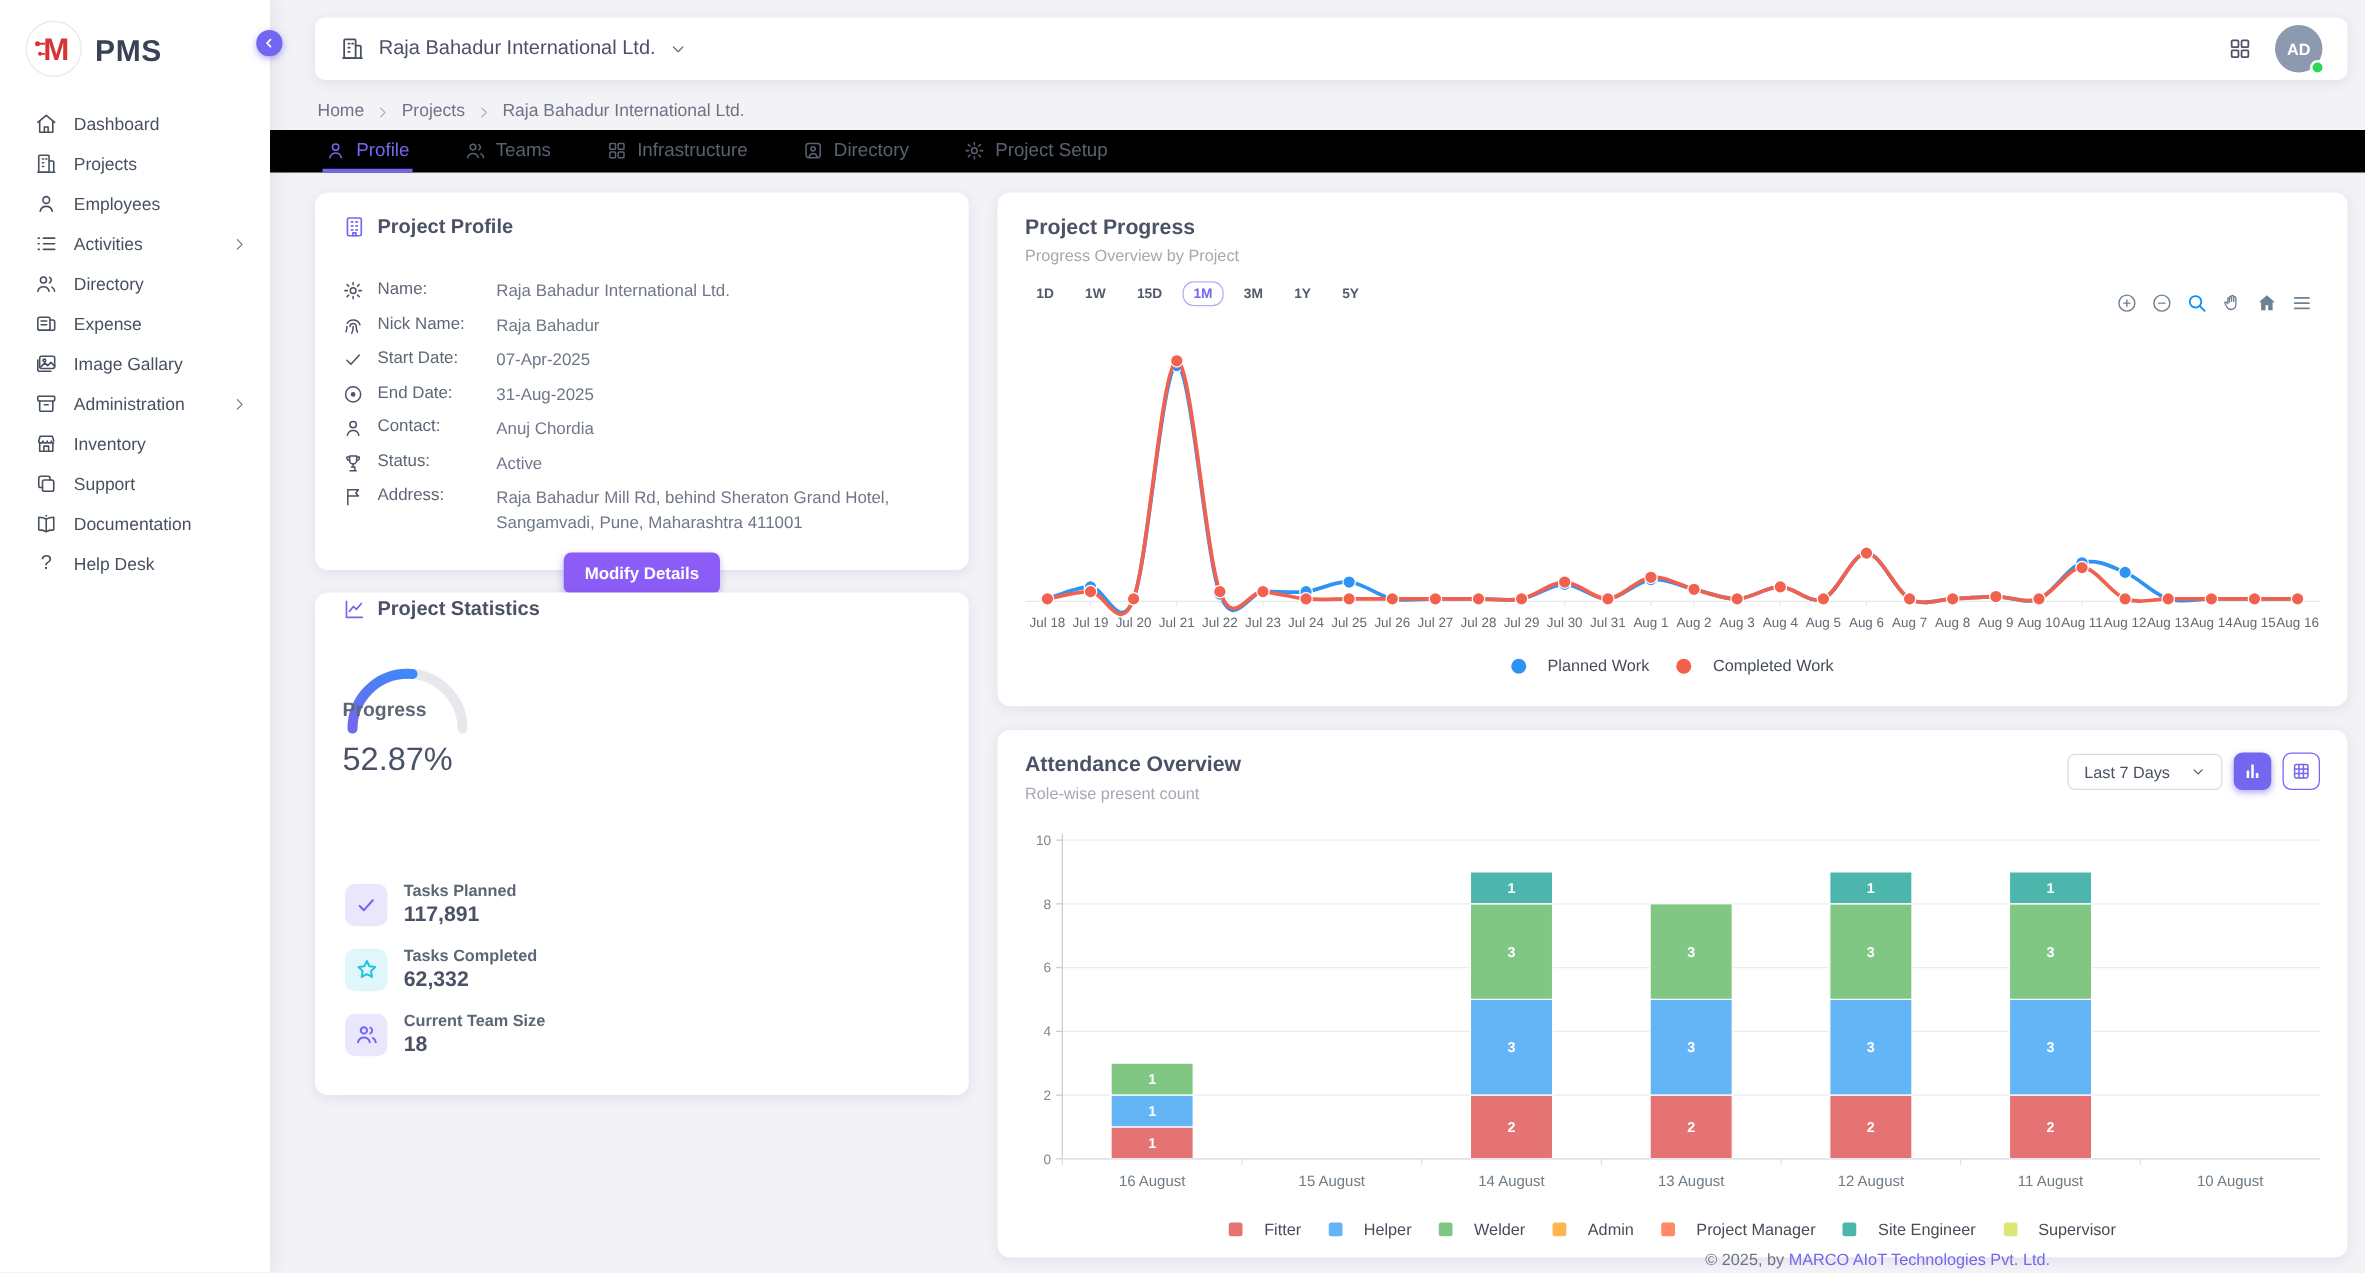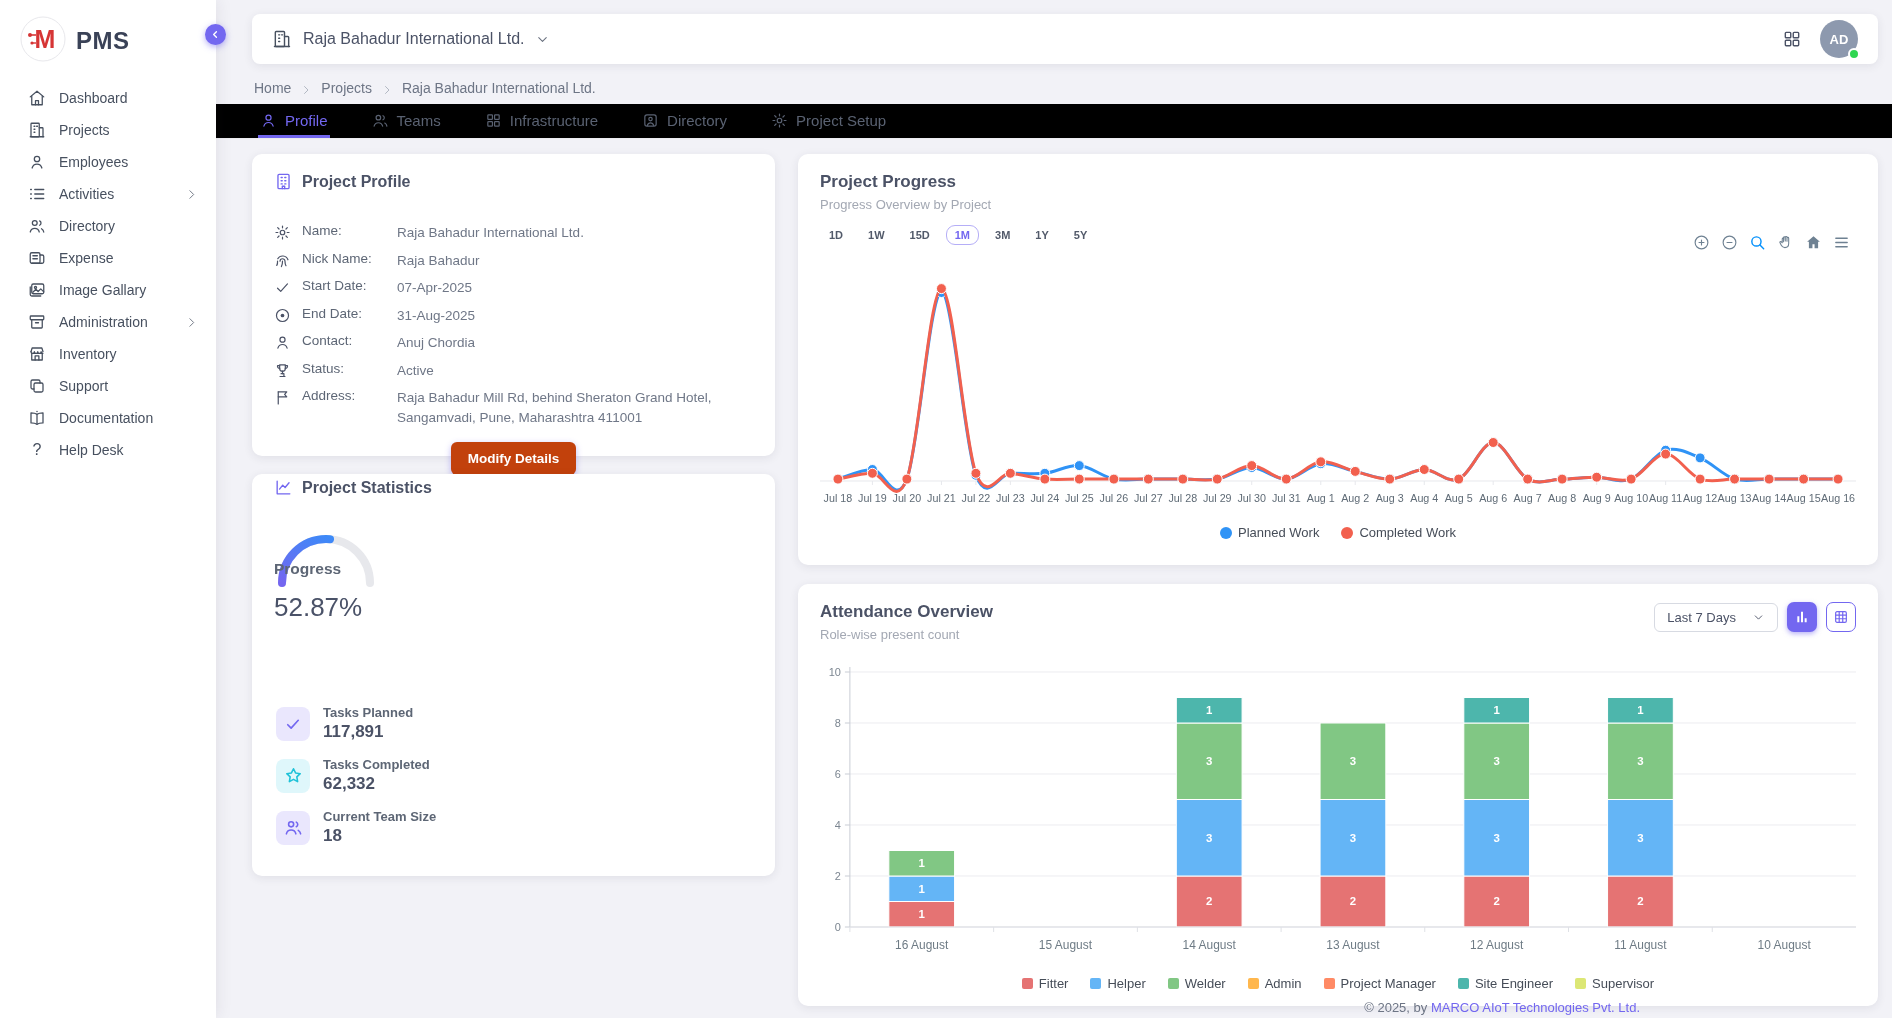--- a/index.html
+++ b/index.html
@@ -40,21 +40,21 @@
   .col-right{flex:1;display:flex;flex-direction:column;gap:19px;min-width:0}
   .card-head{display:flex;align-items:center;gap:9px;font-size:16px;font-weight:700;color:#4b5266}
   .card-head .nav-icon{color:#7367f0;width:19px;height:19px}
   
   .profile-card{height:302px;padding:18px 22px}
   .pf-rows{margin-top:32px;display:flex;flex-direction:column;gap:8px;font-size:13.5px}
   .pf-row{display:flex;align-items:flex-start;gap:11px}
   .pf-icon{width:17px;height:17px;flex:none;color:#4b5266;margin-top:1px;display:flex}
   .pf-label{width:84px;flex:none;color:#5d6675}
   .pf-value{color:#6f7787;flex:1;line-height:1.45}
-  .modify-btn{display:block;margin:14px auto 0;background:#c2410c;color:#fff;border:none;font-family:inherit;font-size:13.5px;font-weight:600;padding:9px 17px;border-radius:6px;cursor:pointer;box-shadow:0 2px 6px rgba(115,103,240,.45)}
+  .modify-btn{display:block;margin:14px auto 0;background:#8b5cf6;color:#fff;border:none;font-family:inherit;font-size:13.5px;font-weight:600;padding:9px 17px;border-radius:6px;cursor:pointer;box-shadow:0 2px 6px rgba(115,103,240,.45)}
   
   .stats-card{height:402px;padding:4px 22px;display:flex;flex-direction:column}
   .gauge-wrap{margin-top:34px;display:flex;flex-direction:column;}
   .gauge-label{margin-top:-27px;font-size:15.5px;font-weight:600;color:#5d6675}
   .gauge-value{margin-top:14px;font-size:26px;color:#4a5268}
   .stats-list{margin-top:auto;margin-bottom:26px;display:flex;flex-direction:column;gap:15px;padding-left:2px}
   .stat{display:flex;align-items:center;gap:13px}
   .stat-icon{width:34px;height:34px;border-radius:8px;flex:none;display:flex;align-items:center;justify-content:center}
   .stat-icon.purple{background:#eae7fd;color:#7367f0}
   .stat-icon.cyan{background:#dff7fb;color:#1fc2d8}
@@ -65,21 +65,21 @@
   .chart-title{font-size:17px;font-weight:600;color:#4b5266}
   .chart-sub{font-size:13px;color:#a3a8b3;margin-top:5px}
   .range-row{margin-top:13px;display:flex;gap:7px;align-items:flex-end}
   .range-btn{font-size:11px;font-weight:700;color:#525a6a;padding:3px 8px;border:1px solid transparent;border-radius:9px;cursor:pointer}
   .range-btn.active{color:#7367f0;border-color:#b5aef7}
   .chart-toolbar{position:absolute;right:28px;top:80px;display:flex;gap:11px;color:#6e8192;align-items:center}
   .tool{display:flex;cursor:pointer}
   .tool.blue{color:#008ffb}
   .line-svg{margin-top:24px;width:100%;height:250px;display:block}
   .chart-legend{display:flex;justify-content:center;gap:22px;margin-top:6px;font-size:13px;color:#464d58;align-items:center}
-  .legend-item{display:flex;align-items:center;gap:6px;cursor:pointer}
+  .legend-item{display:flex;align-items:center;gap:17px;cursor:pointer}
   .legend-dot{width:12px;height:12px;border-radius:50%}
   .legend-sq{width:11px;height:11px;border-radius:2px}
   
   .attendance-card{height:422px;padding:18px 22px;position:relative}
   .att-controls{position:absolute;top:18px;right:22px;display:flex;gap:9px;align-items:center}
   .select{display:flex;align-items:center;gap:16px;border:1px solid #d7dae2;border-radius:6px;padding:6px 12px;font-size:13px;color:#4b5266;cursor:pointer;background:#fff}
   .icon-btn{width:30px;height:30px;border-radius:7px;display:flex;align-items:center;justify-content:center;cursor:pointer}
   .icon-btn.filled{background:#7367f0;color:#fff;box-shadow:0 2px 5px rgba(115,103,240,.5)}
   .icon-btn.outline{border:1px solid #7367f0;color:#7367f0;background:#fff}
   .bar-svg{margin-top:20px;width:100%;height:312px;display:block}

